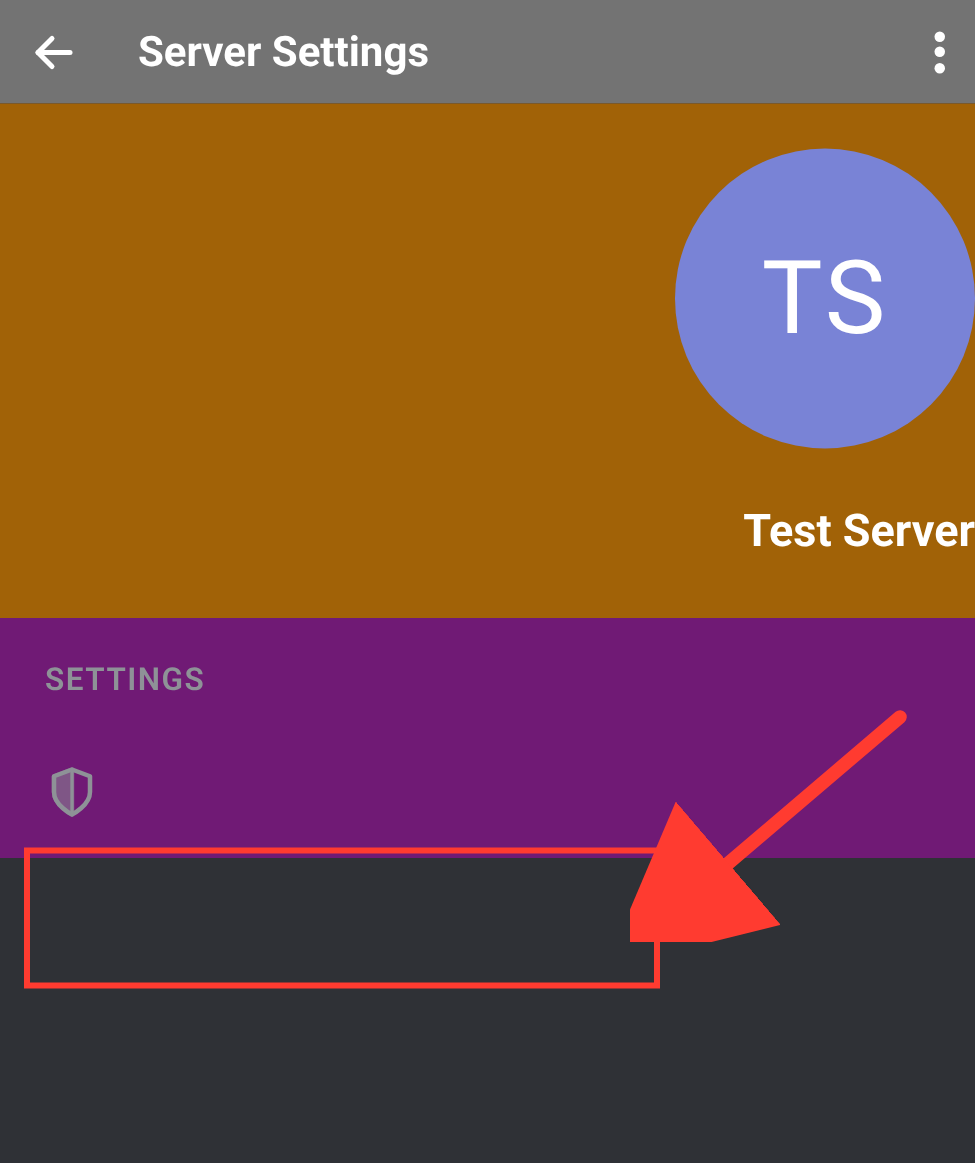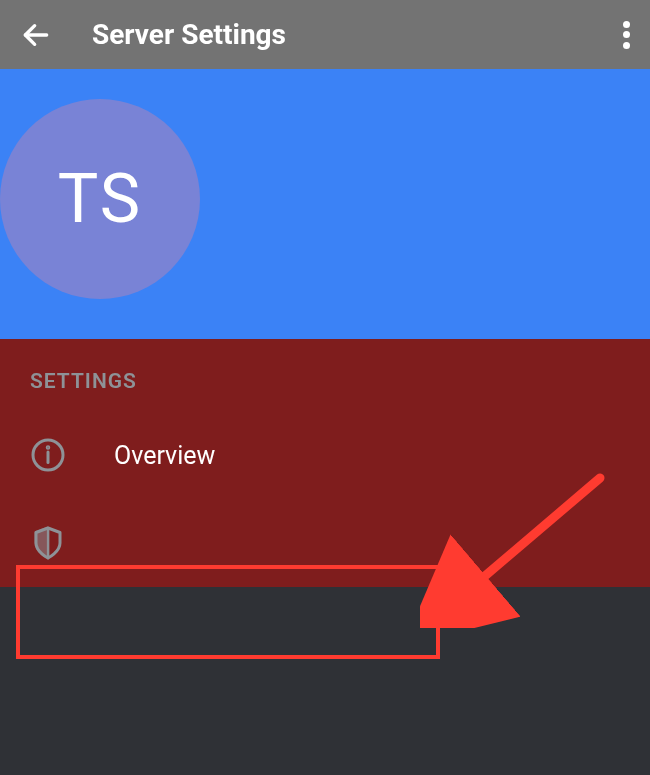--- a/index.html
+++ b/index.html
@@ -46,25 +46,25 @@
       align-items: center;
       padding: 2px 0;
     }
     .more-dot {
       width: 7px;
       height: 7px;
       background: #ffffff;
       border-radius: 50%;
     }
     .server-section {
-      background: #3b82f6;
+      background: #a16207;
       padding: 30px 0 40px 0;
       display: flex;
-      flex-direction: row;
-      align-items: center;
+      flex-direction: column;
+      align-items: flex-end;
     }
     .server-avatar {
       width: 200px;
       height: 200px;
       border-radius: 50%;
       background: #7983d6;
       display: flex;
       align-items: center;
       justify-content: center;
       font-size: 68px;
@@ -72,21 +72,21 @@
       color: #ffffff;
       letter-spacing: 2px;
     }
     .server-name {
       margin-top: 38px;
       font-size: 30px;
       font-weight: 700;
       color: #ffffff;
     }
     .settings-section {
-      background: #7f1d1d;
+      background: #701a75;
       padding-top: 30px;
     }
     .section-header {
       padding: 0 30px 18px 30px;
       font-size: 21px;
       font-weight: 600;
       color: #8e9297;
       letter-spacing: 1px;
     }
     .menu-item {
@@ -136,33 +136,26 @@
   <div class="header-title">Server Settings</div>
   <div class="more-icon">
     <div class="more-dot"></div>
     <div class="more-dot"></div>
     <div class="more-dot"></div>
   </div>
 </div>
 
 <div class="server-section">
   <div class="server-avatar">TS</div>
+  <div class="server-name">Test Server</div>
 </div>
 
 <div class="settings-section">
   <div class="section-header">SETTINGS</div>
 
-  <div class="menu-item">
-    <svg class="menu-icon" viewBox="0 0 24 24" fill="none" stroke="currentColor" stroke-width="2" stroke-linecap="round" stroke-linejoin="round">
-      <circle cx="12" cy="12" r="10"></circle>
-      <line x1="12" y1="10" x2="12" y2="17"></line>
-      <circle cx="12" cy="7" r="0.5" fill="currentColor"></circle>
-    </svg>
-    <span class="menu-label">Overview</span>
-  </div>
 
   <div class="menu-item">
     <svg class="menu-icon" viewBox="0 0 24 24" fill="none" stroke="currentColor" stroke-width="2" stroke-linecap="round" stroke-linejoin="round">
       <path d="M12 22s8-4 8-10V5l-8-3-8 3v7c0 6 8 10 8 10z"></path>
       <path d="M12 2v20" stroke-width="1.5"></path>
       <path d="M12 2 L4 5 v7 c0 6 8 10 8 10 z" fill="currentColor" opacity="0.5"></path>
     </svg>
   </div>
 </div>
 

